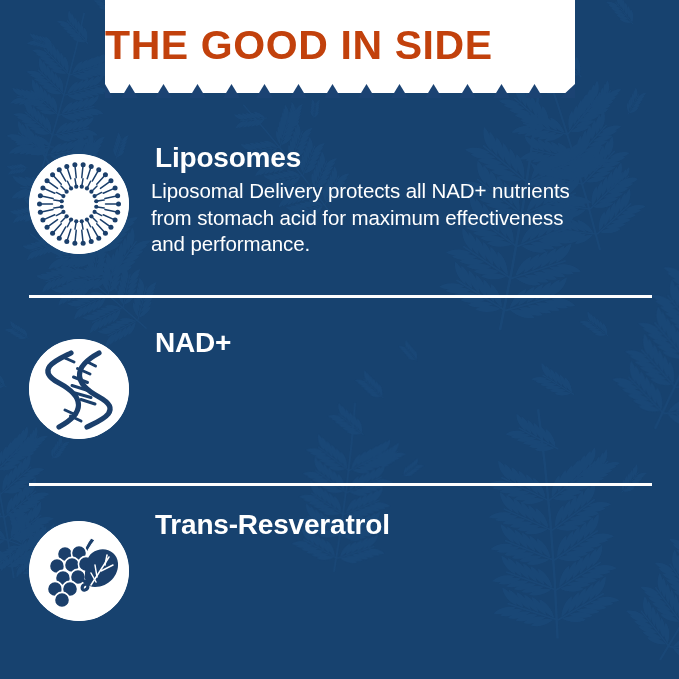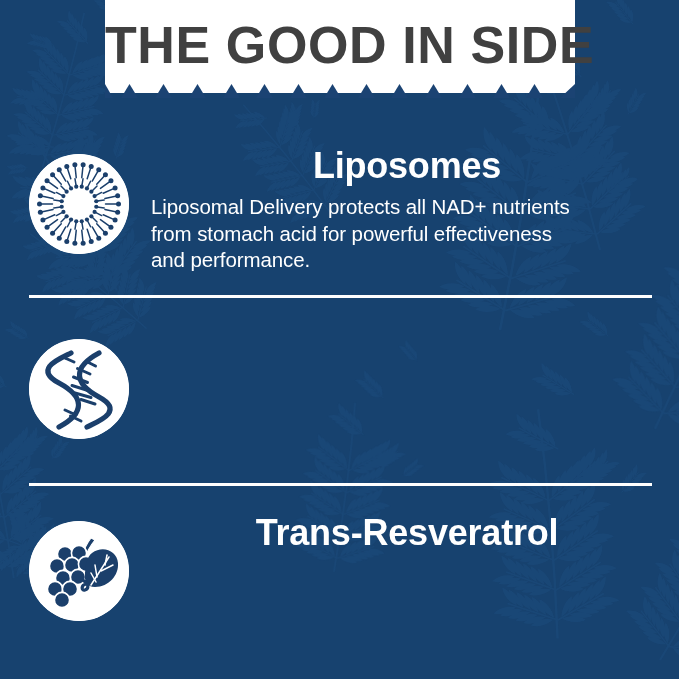--- a/index.html
+++ b/index.html
@@ -40,22 +40,22 @@
     height: 93px;
     background: #ffffff;
     z-index: 4;
   }
   .banner-title {
     position: absolute;
     left: 0;
     right: 0;
     top: 22px;
     text-align: left;
-    color: #404040;
-    font-size: 52px;
+    color: #c2410c;
+    font-size: 41px;
     font-weight: 700;
     letter-spacing: 0.6px;
     line-height: 46px;
     white-space: nowrap;
     font-family: "Liberation Sans", sans-serif;
   }
   .banner-zigzag {
     position: absolute;
     left: 105px;
     top: 84px;
@@ -88,28 +88,27 @@
   }
   .icon-badge svg { display: block; width: 100px; height: 100px; }
 
   .row-text {
     position: absolute;
     left: 151px;
     top: 0;
     width: 512px;
   }
   .row-heading {
-    margin: 12px;
+    margin: 4px;
     color: #ffffff;
-    font-size: 36px;
+    font-size: 28px;
     font-weight: 700;
     line-height: 32px;
     letter-spacing: -0.2px;
     font-family: "Liberation Sans", sans-serif;
-    text-align: center;
   }
   .row-body {
     margin: 4px 0 0 0;
     color: #ffffff;
     font-size: 20.5px;
     font-weight: 400;
     line-height: 26.5px;
     letter-spacing: -0.1px;
     font-family: "Liberation Sans", sans-serif;
     white-space: pre-line;
@@ -328,21 +327,21 @@
             <line x1="66.48" y1="41.60" x2="72.72" y2="38.42" stroke="#1b3f6b" stroke-width="1.5" stroke-linecap="round"></line>
             <circle cx="65.59" cy="42.06" r="2.1" fill="#1b3f6b" stroke="none"></circle>
             <line x1="68.27" y1="47.11" x2="75.19" y2="46.01" stroke="#1b3f6b" stroke-width="1.5" stroke-linecap="round"></line>
             <circle cx="67.28" cy="47.26" r="2.1" fill="#1b3f6b" stroke="none"></circle>
           </g>
       </svg>
     </div>
     <div class="row-text">
       <h2 class="row-heading">Liposomes</h2>
       <p class="row-body">Liposomal Delivery protects all NAD+ nutrients
-from stomach acid for powerful effectiveness
+from stomach acid for maximum effectiveness
 and performance.</p>
     </div>
   </div>
 
   <div class="divider" id="divider-1"></div>
 
   <div class="row" id="row-nad">
     <div class="icon-badge">
       <svg viewBox="0 0 100 100" aria-hidden="true">
         <circle cx="50" cy="50" r="50" fill="#ffffff"></circle>
@@ -360,20 +359,21 @@
             <path d="M46 54 L62 58.5"></path>
             <path d="M52 60.5 L66 65"></path>
             <path d="M36 19 L45 23"></path>
             <path d="M36 71 L47 76"></path>
             <path d="M41.5 77 L52 82"></path>
           </g>
         </g>
       </svg>
     </div>
     <div class="row-text">
+      <h2 class="row-heading">NAD+</h2>
     </div>
   </div>
 
   <div class="divider" id="divider-2"></div>
 
   <div class="row" id="row-resv">
     <div class="icon-badge">
       <svg viewBox="0 0 100 100" aria-hidden="true">
         <circle cx="50" cy="50" r="50" fill="#ffffff"></circle>
         <g fill="#1b3f6b" stroke="#ffffff" stroke-width="1.6">

